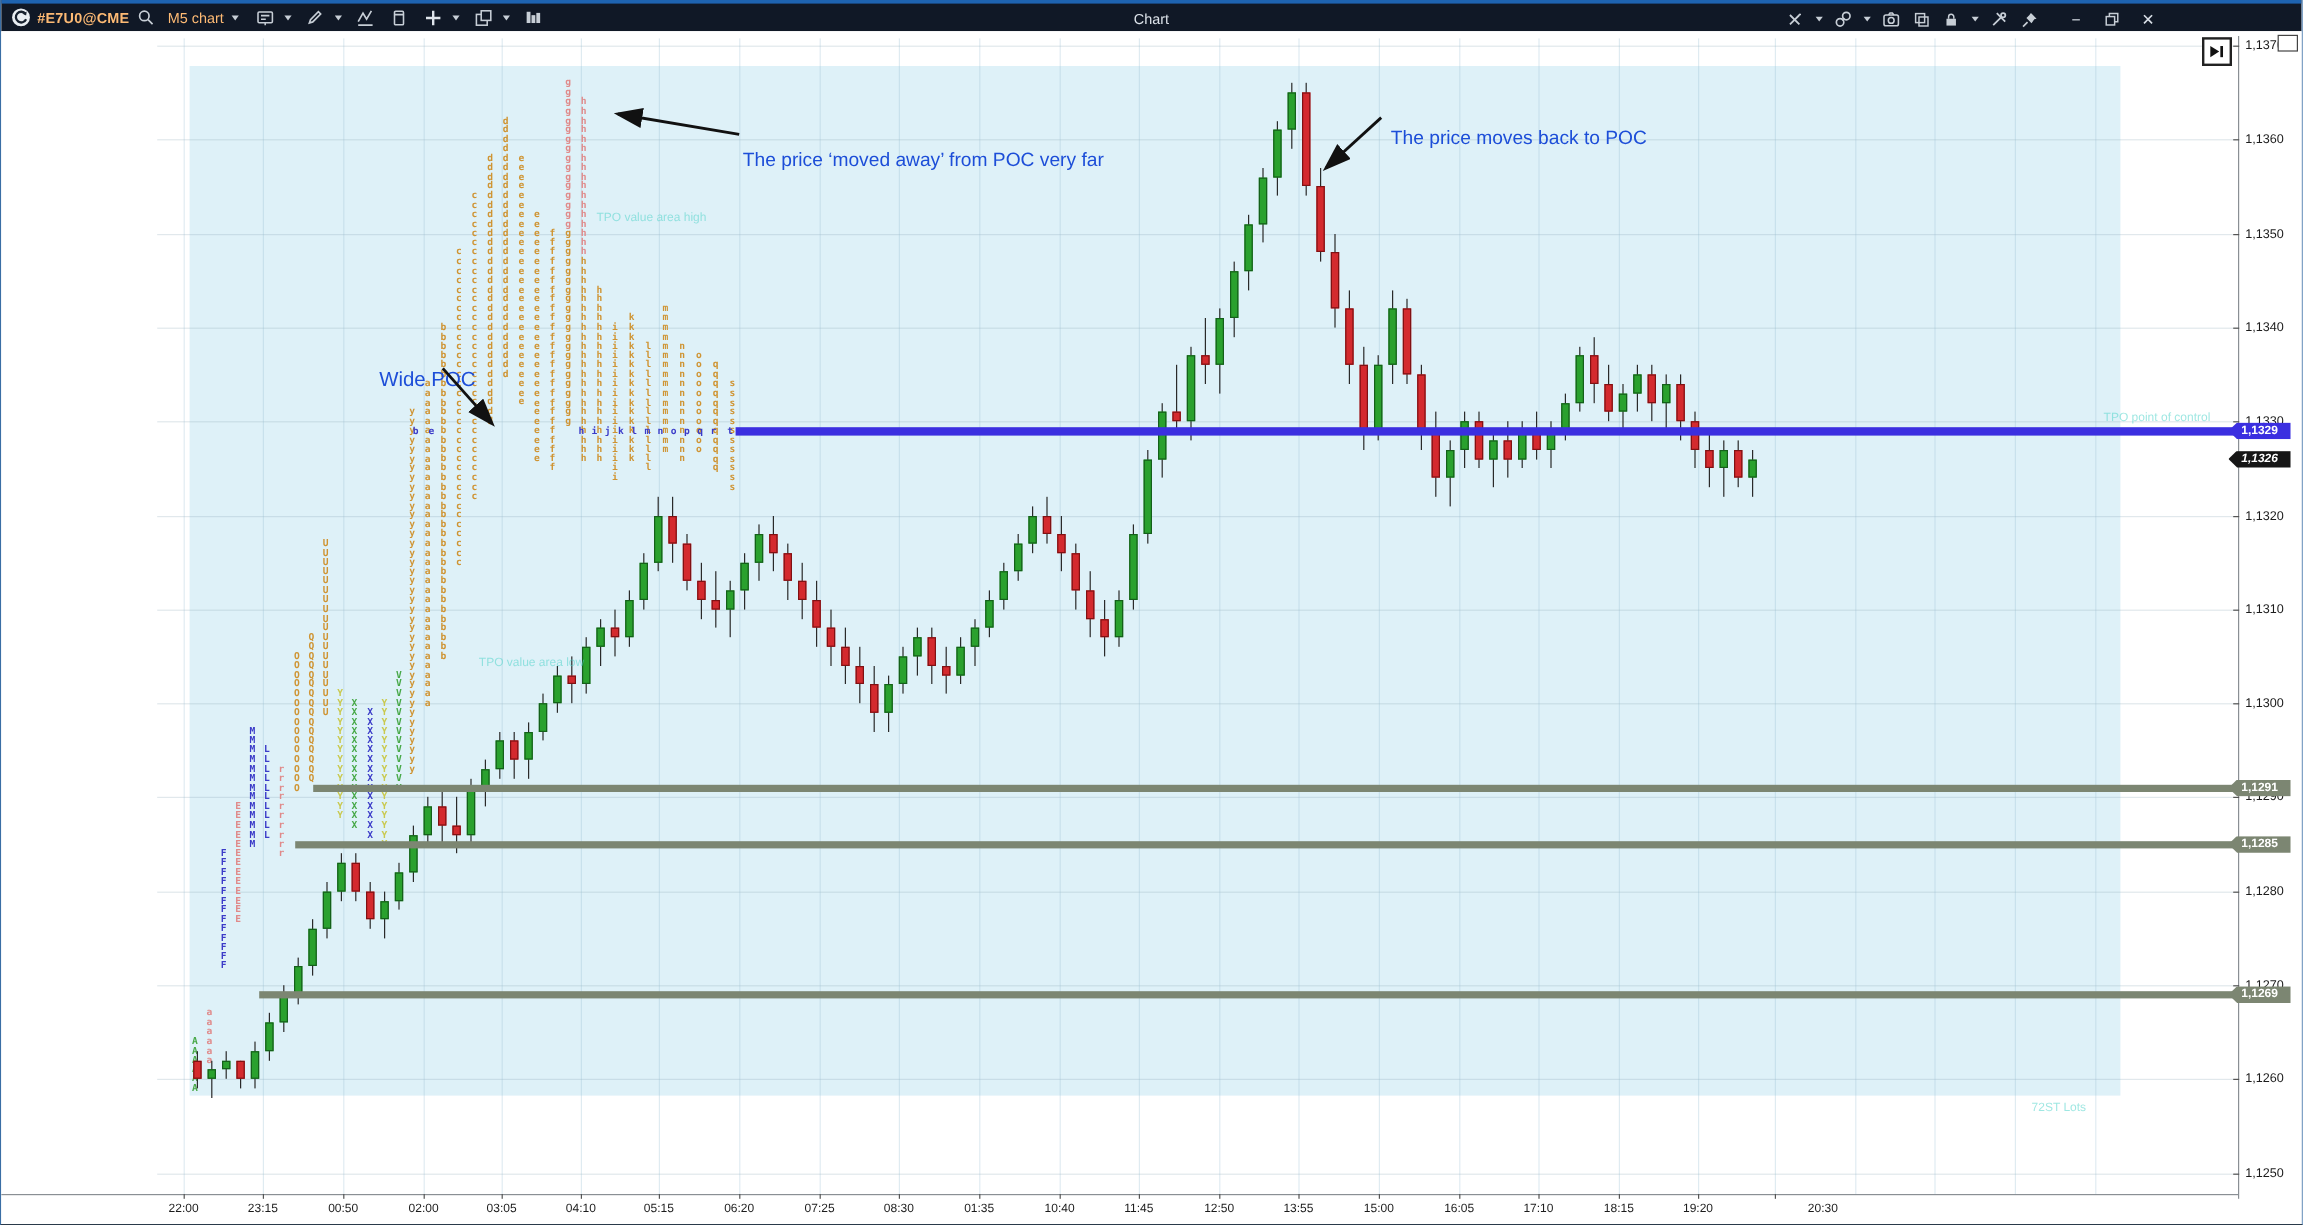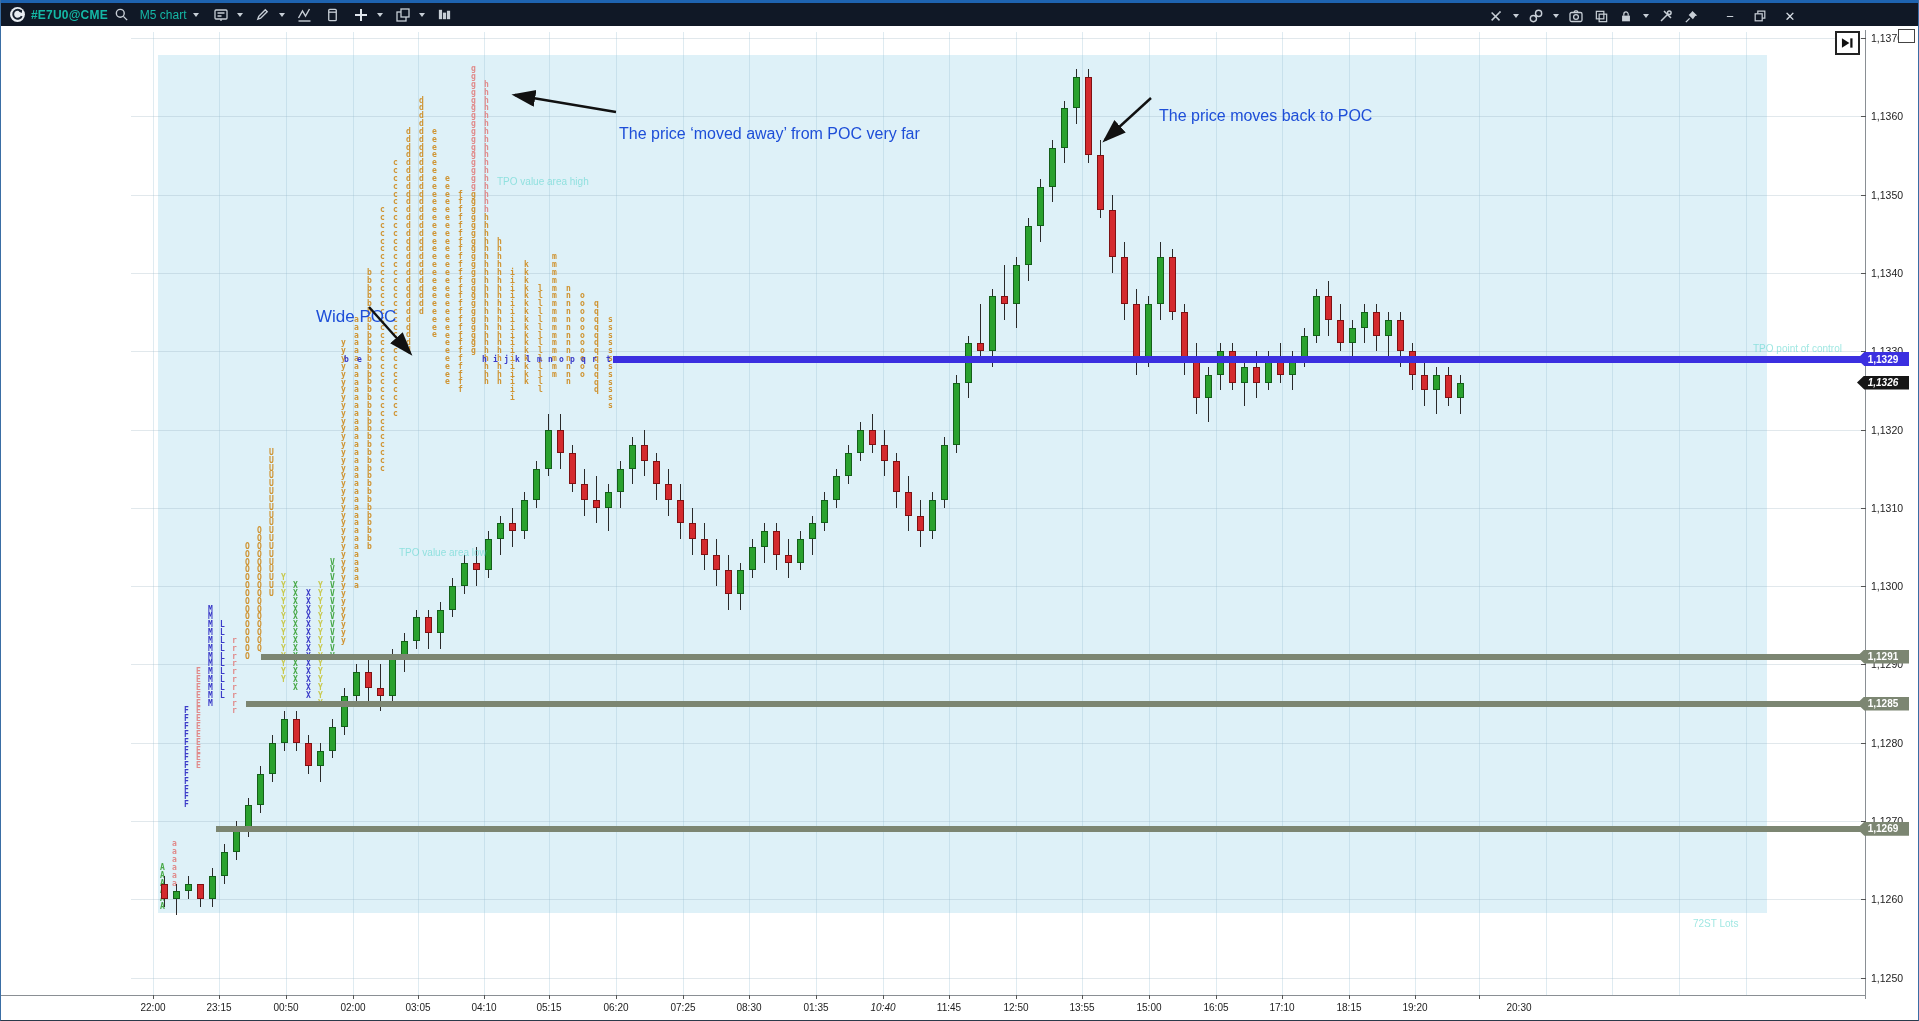--- a/index.html
+++ b/index.html
@@ -9,21 +9,21 @@
   
   #titlebar{position:absolute;left:0;top:0;width:100%;height:26px;background:#101826;
             border-top:3px solid #1e63b0;box-sizing:border-box;display:flex;align-items:center;color:#d9dfe7;}
   .tb-left{display:flex;align-items:center;gap:4px;padding-left:6px;}
   .tb-right{display:flex;align-items:center;gap:5px;position:absolute;right:118px;top:3px;height:20px;}
   .tb-title{position:absolute;left:0;right:0;top:3px;height:20px;display:flex;align-items:center;justify-content:center;
             font-size:12px;color:#dde3ea;pointer-events:none;}
   .tb-ico{display:inline-flex;align-items:center;justify-content:center;width:20px;height:20px;cursor:default;}
   .tb-ico svg{display:block;}
   .tb-caret{width:10px;height:20px;display:inline-flex;align-items:center;justify-content:center;}
-  .tb-text{font-size:12px;color:#14b8a6;white-space:nowrap;}
+  .tb-text{font-size:12px;color:#fdba74;white-space:nowrap;}
   .tb-sym{font-weight:bold;letter-spacing:.2px;}
   .wingrp{display:flex;align-items:center;gap:10px;margin-left:14px;}
   
   #chart{position:absolute;left:0;top:26px;width:1919px;height:995px;background:#fff;}
   #session-bg{position:absolute;background:#def1f8;z-index:1;}
   .gridv{position:absolute;width:1px;background:rgba(150,190,210,0.30);z-index:2;}
   .gridh{position:absolute;height:1px;background:rgba(140,165,180,0.26);z-index:2;}
   .tpo{position:absolute;font:bold 8px "DejaVu Sans Mono",monospace;line-height:7.83px;white-space:pre;z-index:3;}
   .tpo-poc-letter{position:absolute;font:bold 8px "DejaVu Sans Mono",monospace;z-index:4;}
   .wick{position:absolute;width:1px;background:#2a2a2a;z-index:4;}
@@ -131,20 +131,21 @@
       </span>
       <span class="tb-ico" style="margin-left:4px;">
         <svg width="15" height="15" viewBox="0 0 16 16" fill="#c7ced6">
             <rect x="2" y="3" width="3.4" height="10"></rect>
             <rect x="6.3" y="6" width="3.4" height="7"></rect>
             <rect x="10.6" y="4" width="3.4" height="9"></rect>
           </svg>
       </span>
     </div>
 
+    <div class="tb-title">Chart</div>
 
     <div class="tb-right">
       <span class="tb-ico">
         <svg width="14" height="14" viewBox="0 0 16 16" fill="none" stroke="#c7ced6" stroke-width="1.7">
             <path d="M3 4l9 9M12 4 3 13"></path>
             <path d="M12.5 2.5v2M11.5 3.5h2" stroke-width="1.1"></path>
           </svg>
       </span>
       <span class="tb-caret">
         <svg width="8" height="6" viewBox="0 0 8 6">
@@ -1276,21 +1277,21 @@
         <div class="xlab" style="left: 526px;">05:15</div>
         <div class="xtick" style="left: 615px;"></div>
         <div class="xlab" style="left: 593px;">06:20</div>
         <div class="xtick" style="left: 682px;"></div>
         <div class="xlab" style="left: 660px;">07:25</div>
         <div class="xtick" style="left: 748px;"></div>
         <div class="xlab" style="left: 726px;">08:30</div>
         <div class="xtick" style="left: 815px;"></div>
         <div class="xlab" style="left: 793px;">01:35</div>
         <div class="xtick" style="left: 882px;"></div>
-        <div class="xlab" style="left: 860px; font-style: italic;">10:40</div>
+        <div class="xlab" style="left: 860px;">10:40</div>
         <div class="xtick" style="left: 948px;"></div>
         <div class="xlab" style="left: 926px;">11:45</div>
         <div class="xtick" style="left: 1015px;"></div>
         <div class="xlab" style="left: 993px;">12:50</div>
         <div class="xtick" style="left: 1081px;"></div>
         <div class="xlab" style="left: 1059px;">13:55</div>
         <div class="xtick" style="left: 1148px;"></div>
         <div class="xlab" style="left: 1126px;">15:00</div>
         <div class="xtick" style="left: 1215px;"></div>
         <div class="xlab" style="left: 1193px;">16:05</div>

